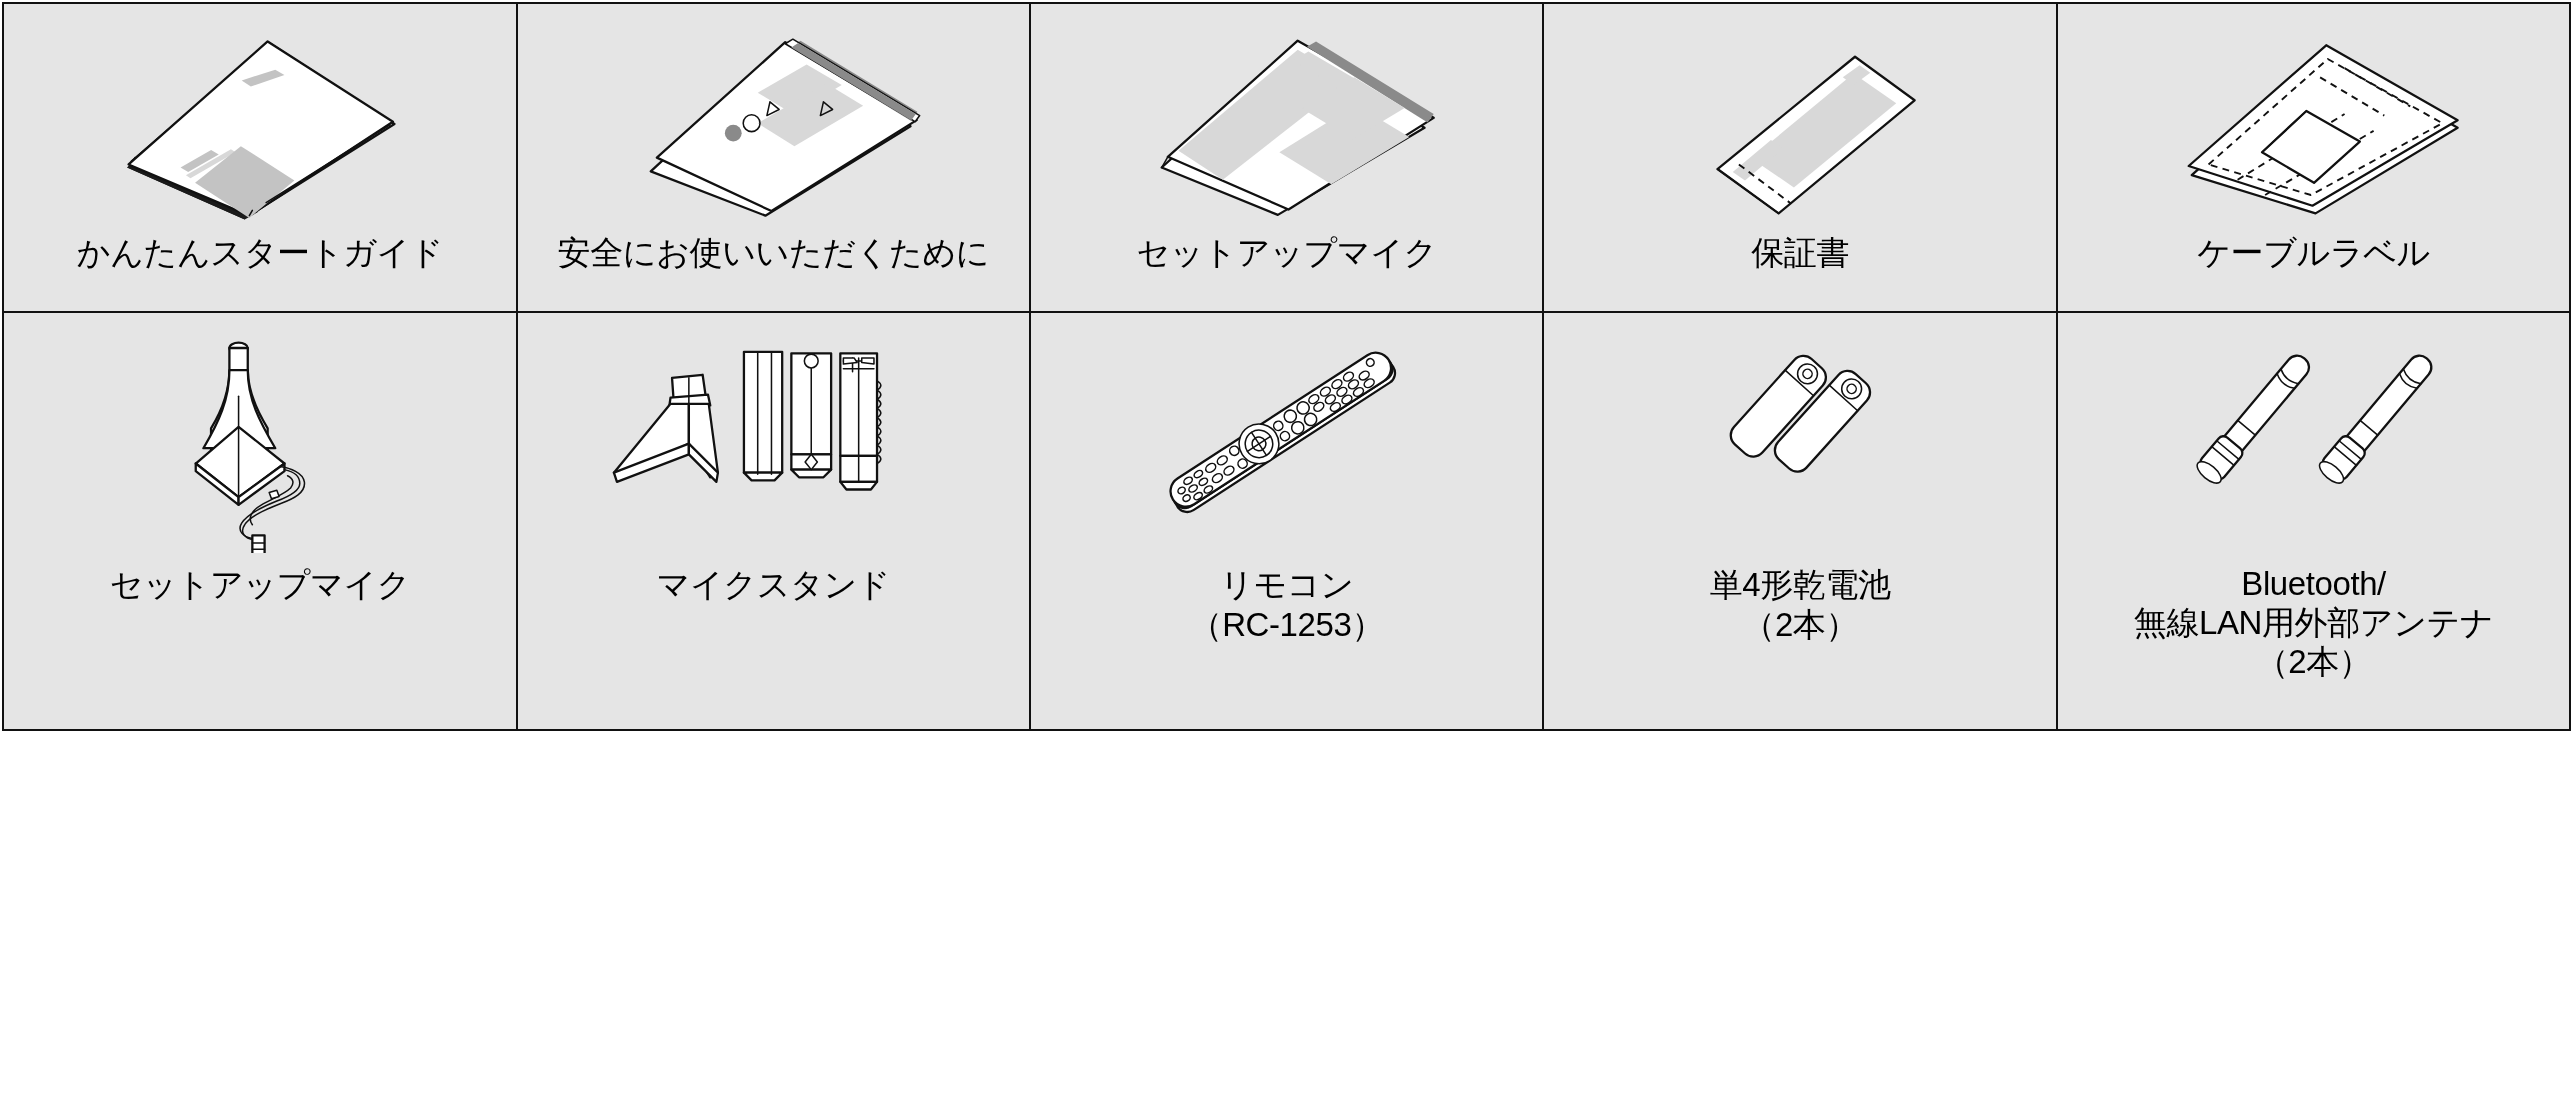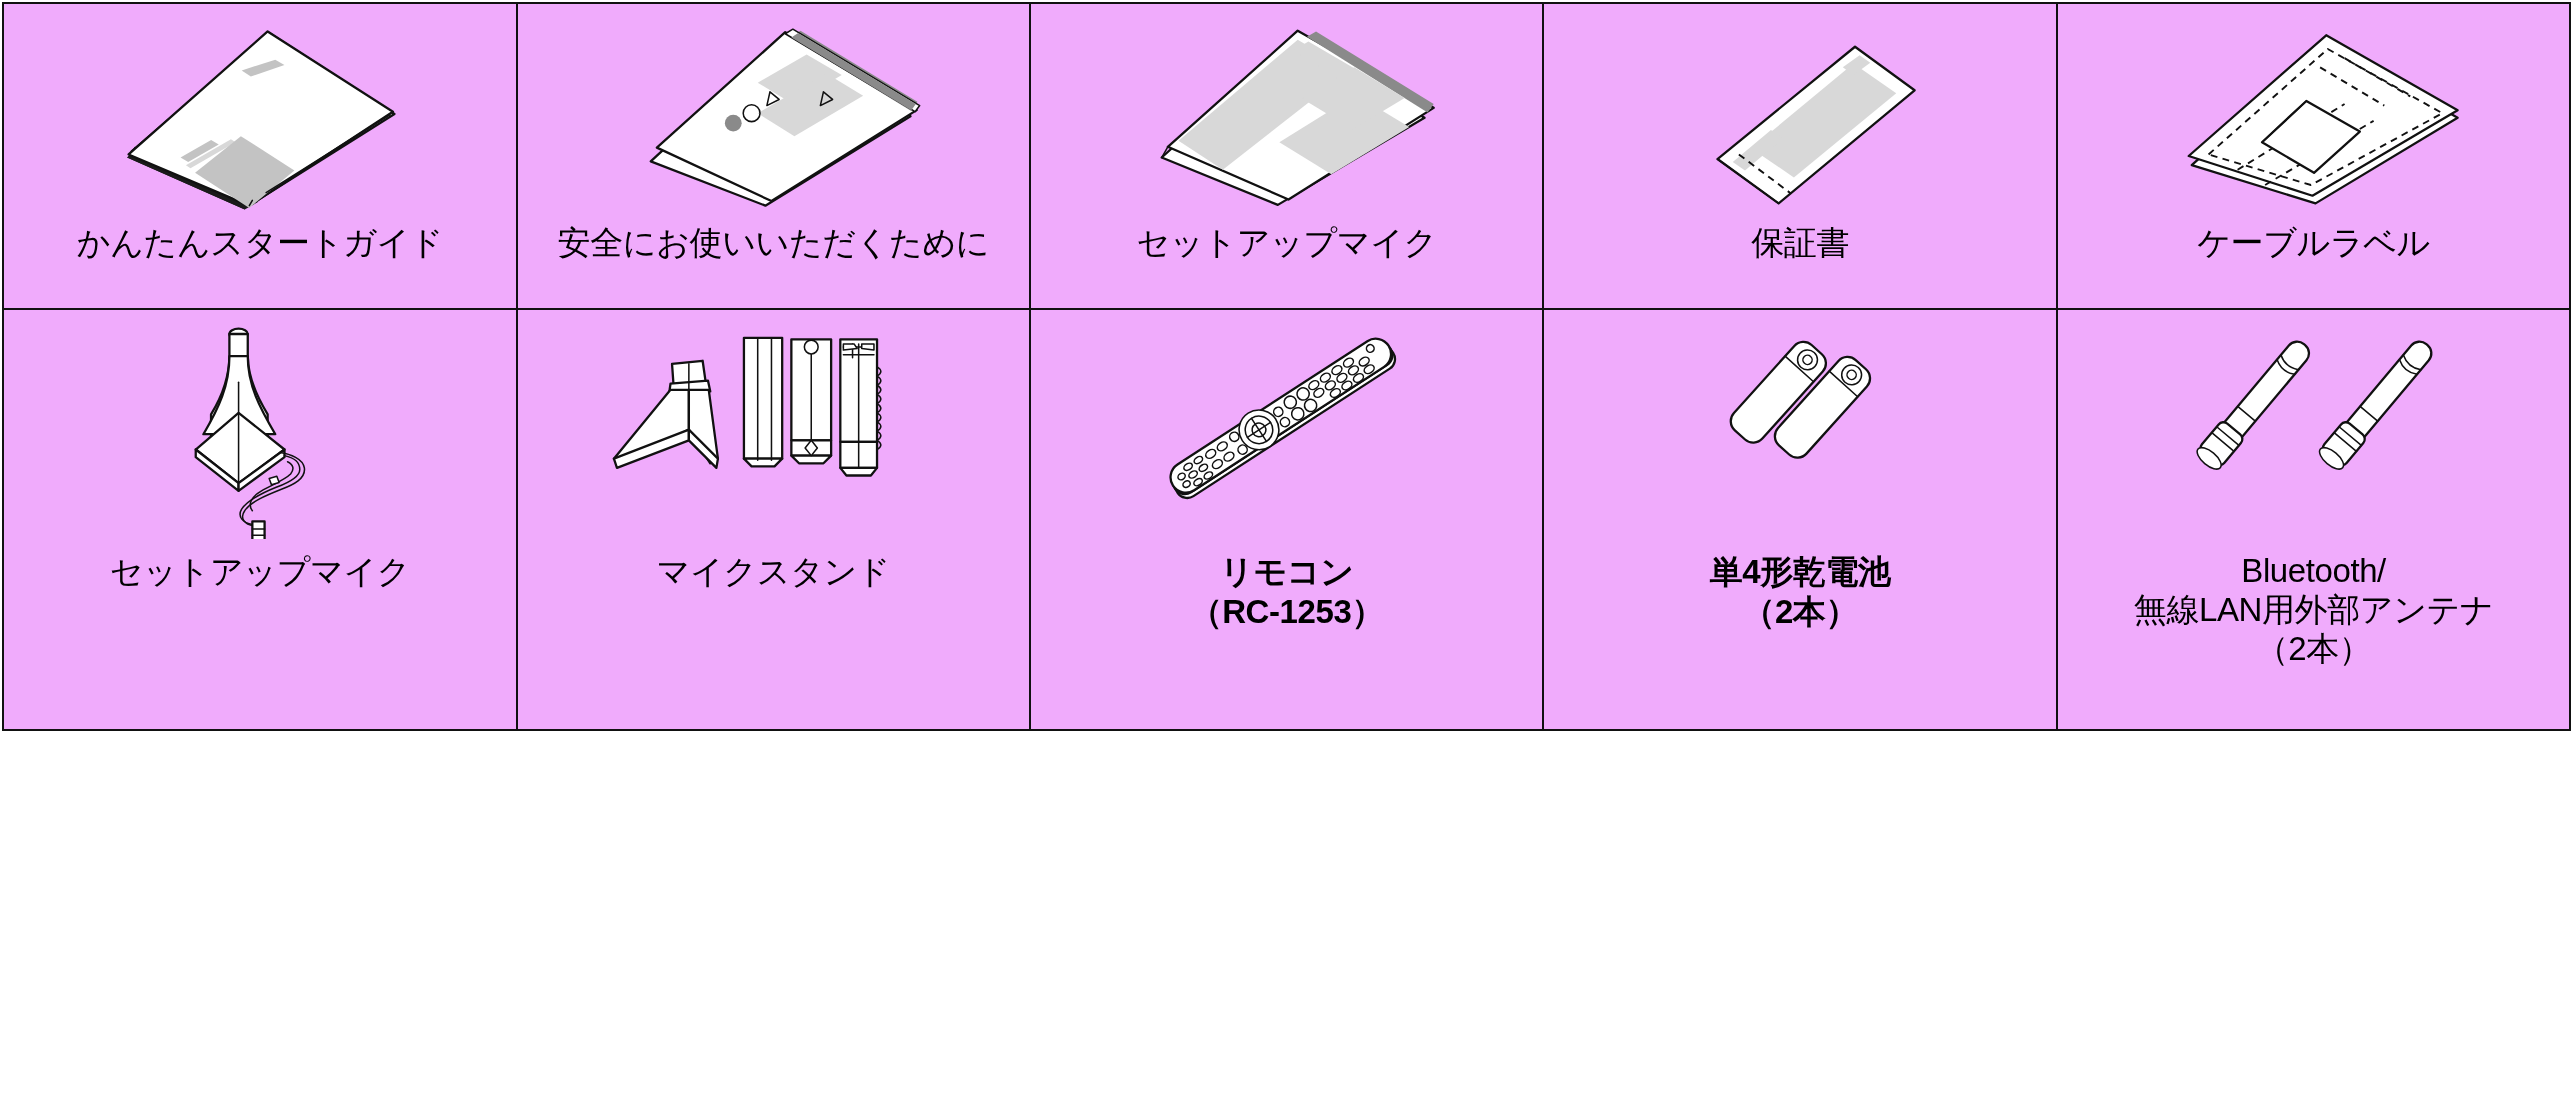--- a/index.html
+++ b/index.html
@@ -28,23 +28,23 @@
     position: absolute;
     left: 2.3px;
     top: 2.3px;
     width: 2569px;
     height: 729px;
     border-collapse: collapse;
     table-layout: fixed;
   }
   .accessory-table td {
     border: 2.3px solid #111111;
-    padding: 2px;
+    padding: 12px;
     vertical-align: top;
-    background: #f0abfc;
+    background: #e5e5e5;
     margin-top: 12px;
   }
 
   .cell {
     position: relative;
     width: 100%;
     height: 100%;
     display: flex;
     flex-direction: column;
     align-items: center;
@@ -76,21 +76,21 @@
     box-sizing: border-box;
   }
 
   
   .row-1 .art { height: 206px; padding-top: 6.1px; }
   .row-1 .caption { margin-top: 4.6px; }
 
   .row-2 .art { height: 222px; padding-top: 7.6px; }
   .row-2 .caption { margin-top: 10.7px; }
 
-  .cap-2line { line-height: 1.20; font-weight: bold; }
+  .cap-2line { line-height: 1.20; }
   .cap-3line { line-height: 1.18; }
   .ln-thin {
     fill: none;
     stroke: #111111;
     stroke-width: 2;
     stroke-linejoin: round;
     stroke-linecap: round;
   }
   .fill-white {
     fill: #ffffff;

